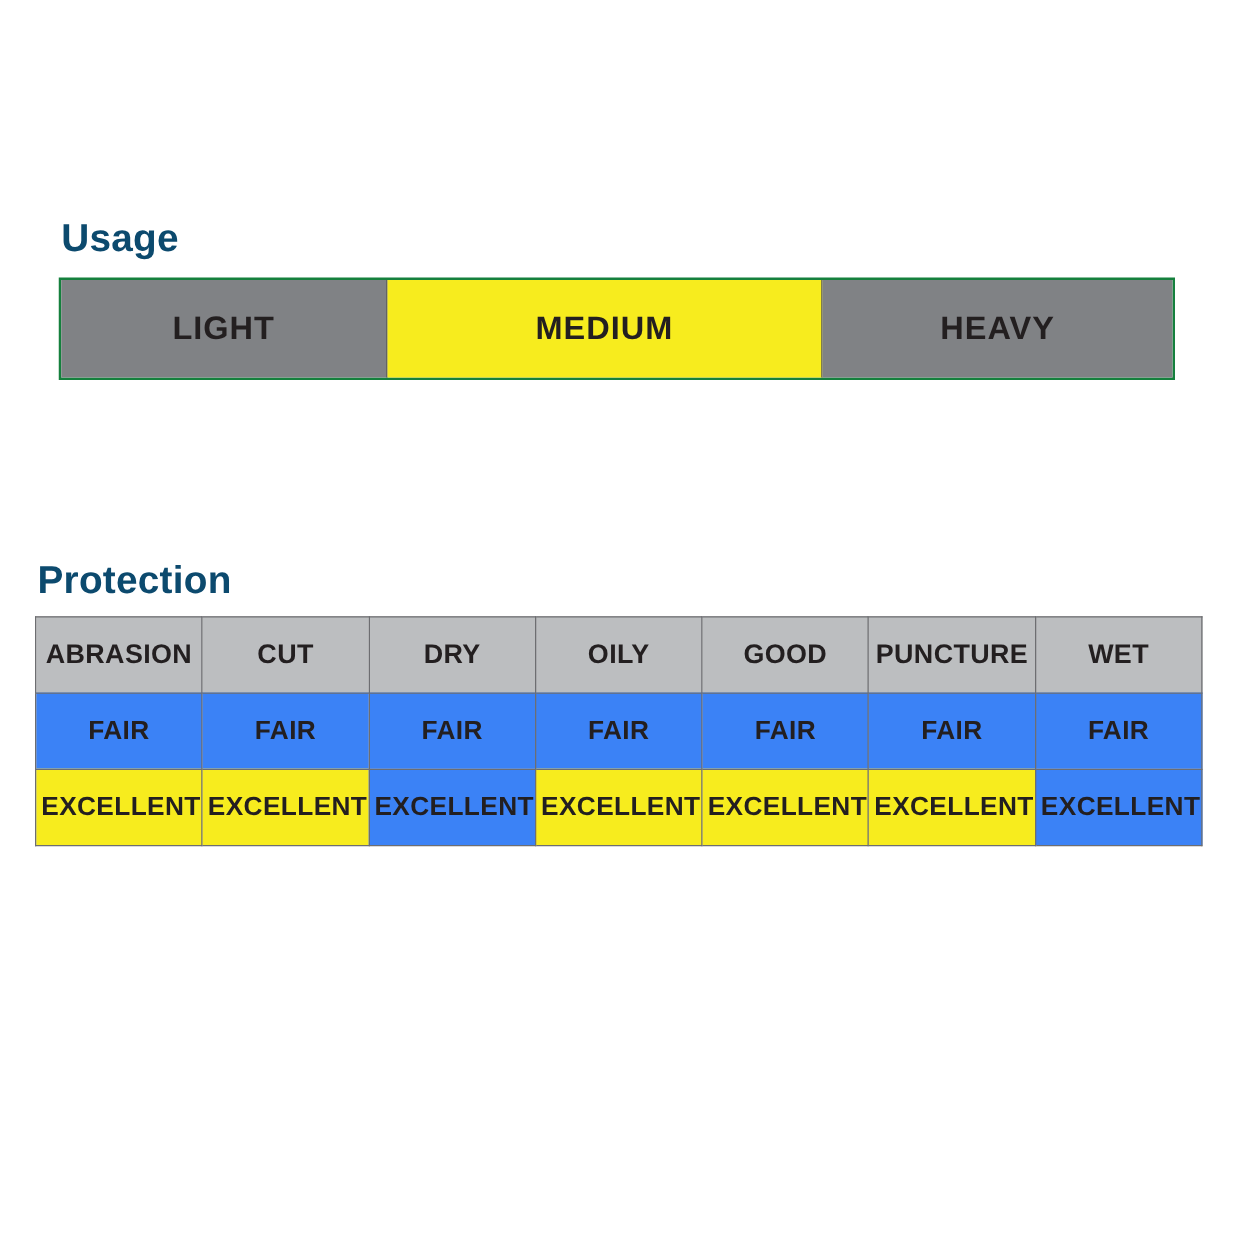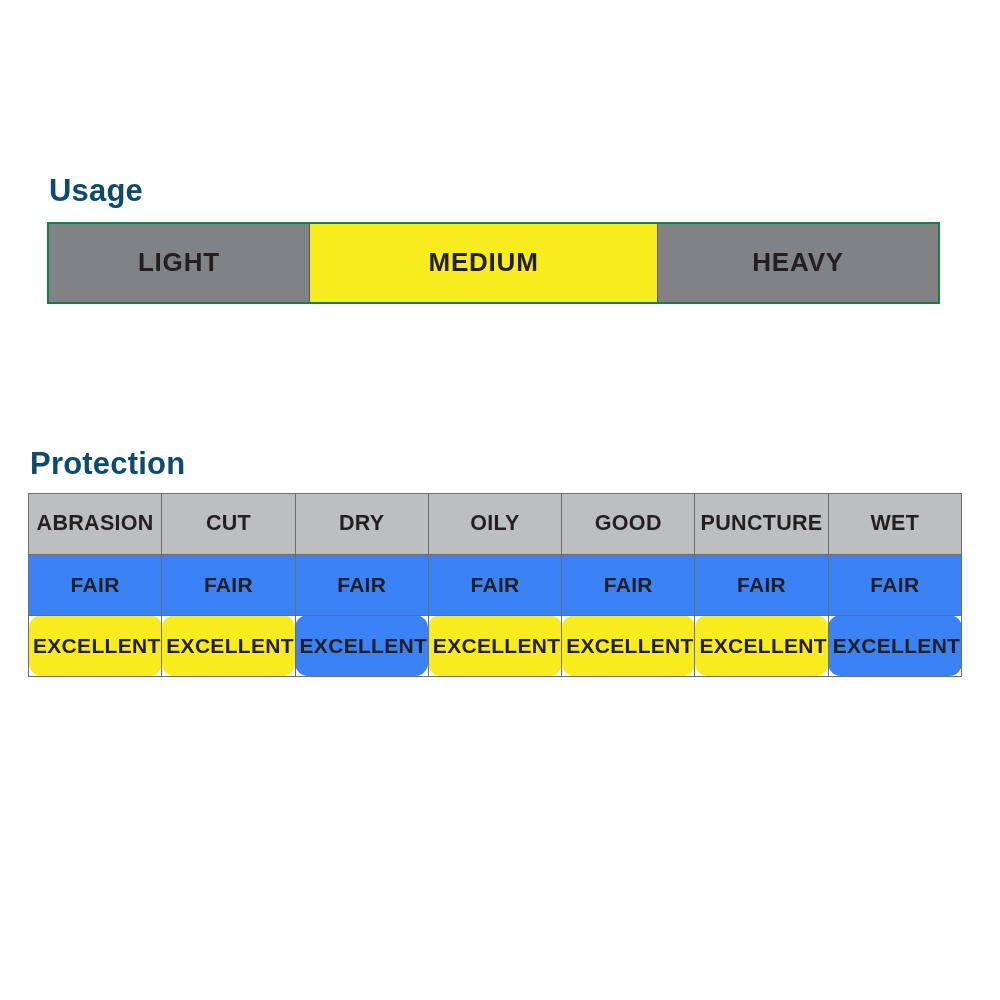--- a/index.html
+++ b/index.html
@@ -89,21 +89,21 @@
     border: 1px solid #6d6e71;
     padding: 4px;
     white-space: nowrap;
   }
   .grid tr.header-row td {
     background: #bcbec0;
     font-size: 21.5px;
   }
   .cell-grey { background: #3b82f6; }
   .cell-yellow { background: #f7ec1e; }
-  .cell-tight { letter-spacing: -0.2px; font-size: 20.5px; border-radius: 13px; }
+  .cell-tight { letter-spacing: -0.2px; font-size: 20.5px; }
 </style>
 </head>
 <body>
 
 <div class="page">
 
   <section class="usage-section">
     <h2 class="section-title">Usage</h2>
     <div class="usage-bar">
       <div class="usage-cell light">LIGHT</div>

